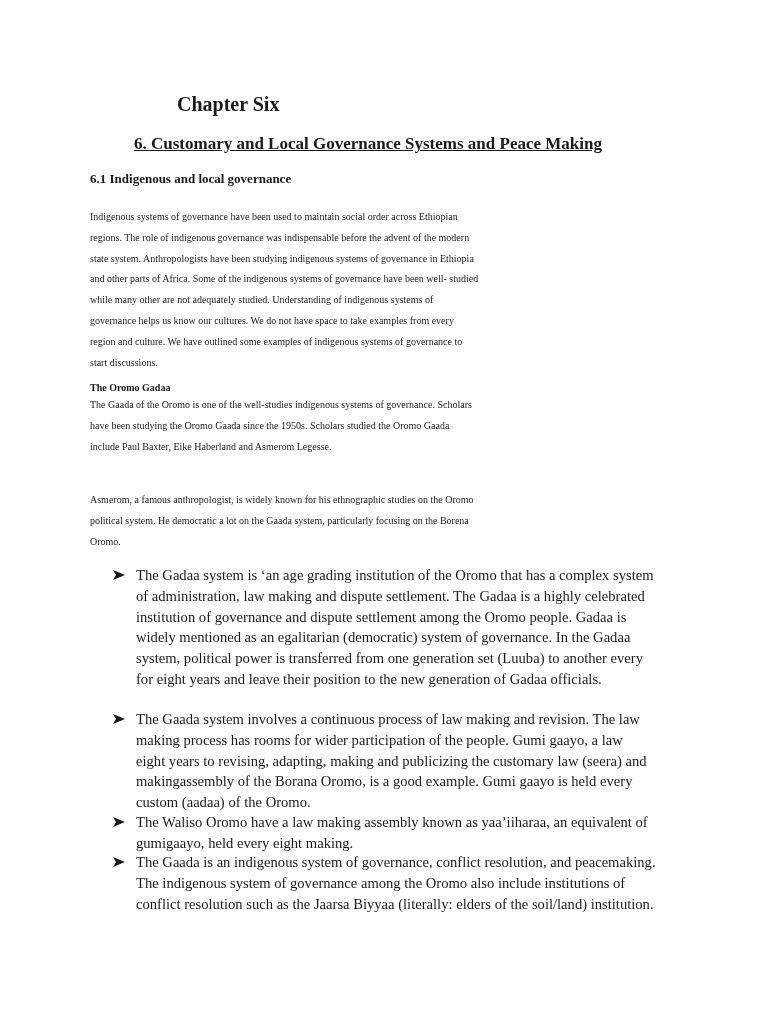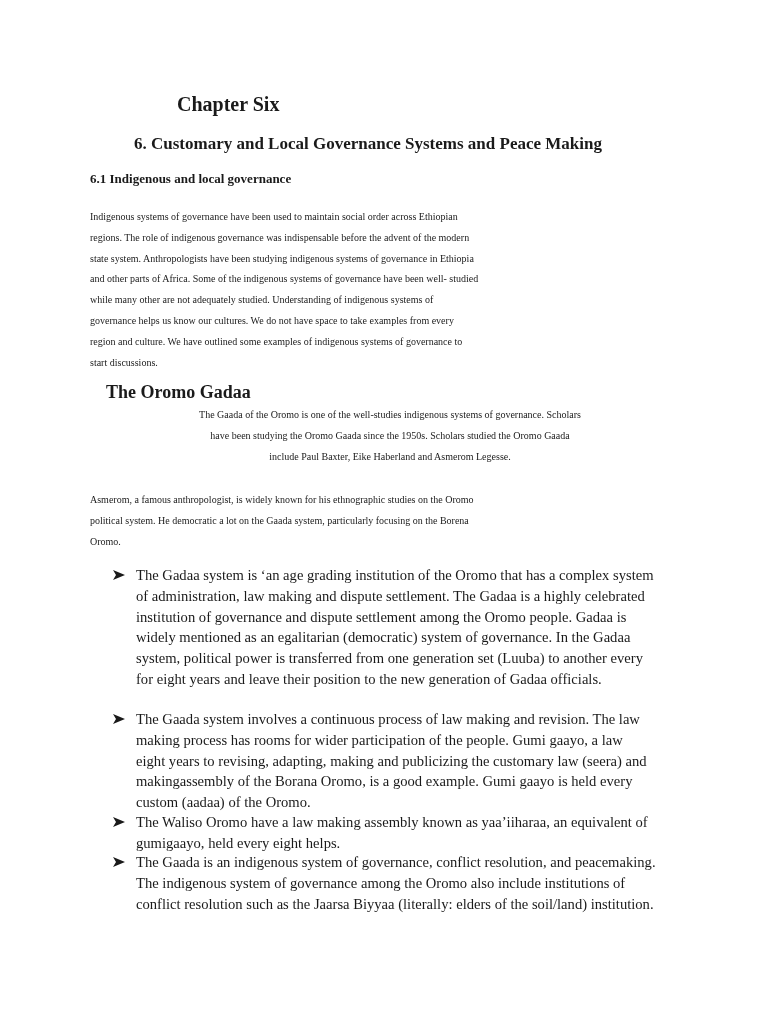--- a/index.html
+++ b/index.html
@@ -31,20 +31,21 @@
       font-weight: bold;
       white-space: nowrap;
     }
     .section-title {
       position: absolute;
       left: 134px;
       top: 134px;
       font-size: 17px;
       font-weight: bold;
       white-space: nowrap;
+      text-decoration: underline;
     }
     .subsection-title {
       position: absolute;
       left: 90px;
       top: 171px;
       font-size: 13px;
       font-weight: bold;
       white-space: nowrap;
     }
     .para {
@@ -55,24 +56,23 @@
       line-height: 20.8px;
     }
     .para .line {
       display: block;
       white-space: nowrap;
     }
     .subheading {
       position: absolute;
       left: 90px;
       top: 382px;
-      font-size: 18px;
+      font-size: 10px;
       font-weight: bold;
       white-space: nowrap;
-      margin-left: 16px;
     }
     .bullets {
       position: absolute;
       left: 0;
       top: 0;
       width: 768px;
     }
     .bullet-item {
       position: absolute;
       left: 112px;
@@ -114,21 +114,21 @@
     <span class="line">state system. Anthropologists have been studying indigenous systems of governance in Ethiopia</span>
     <span class="line">and other parts of Africa. Some of the indigenous systems of governance have been well- studied</span>
     <span class="line">while many other are not adequately studied. Understanding of indigenous systems of</span>
     <span class="line">governance helps us know our cultures. We do not have space to take examples from every</span>
     <span class="line">region and culture. We have outlined some examples of indigenous systems of governance to</span>
     <span class="line">start discussions.</span>
   </div>
 
   <div class="subheading">The Oromo Gadaa</div>
 
-  <div class="para" style="top:405px;text-align:center;">
+  <div class="para" style="top:395px;">
     <span class="line">The Gaada of the Oromo is one of the well-studies indigenous systems of governance.  Scholars</span>
     <span class="line">have been studying the Oromo Gaada since the 1950s. Scholars studied the Oromo Gaada</span>
     <span class="line">include Paul Baxter, Eike Haberland and Asmerom Legesse.</span>
   </div>
 
   <div class="para" style="top:490px;">
     <span class="line">Asmerom, a famous anthropologist, is widely known for his ethnographic studies on the Oromo</span>
     <span class="line">political system. He democratic a lot on the Gaada system, particularly focusing on the Borena</span>
     <span class="line">Oromo.</span>
   </div>
@@ -161,21 +161,21 @@
         <span class="line">custom (aadaa) of the Oromo.</span>
       </div>
     </div>
 
     <div class="bullet-item" style="top:812px;">
       <svg class="bullet-icon" viewBox="0 0 14 14">
         <path d="M1 2 L13 7 L1 12 L4 7 Z" fill="#1a1a1a"></path>
       </svg>
       <div class="bullet-text">
         <span class="line">The Waliso Oromo have a law making assembly known as yaa’iiharaa, an equivalent of</span>
-        <span class="line">gumigaayo, held every eight helps.</span>
+        <span class="line">gumigaayo, held every eight making.</span>
       </div>
     </div>
 
     <div class="bullet-item" style="top:852px;">
       <svg class="bullet-icon" viewBox="0 0 14 14">
         <path d="M1 2 L13 7 L1 12 L4 7 Z" fill="#1a1a1a"></path>
       </svg>
       <div class="bullet-text">
         <span class="line">The Gaada is an indigenous system of governance, conflict resolution, and peacemaking.</span>
         <span class="line">The indigenous system of governance among the Oromo also include institutions of</span>

